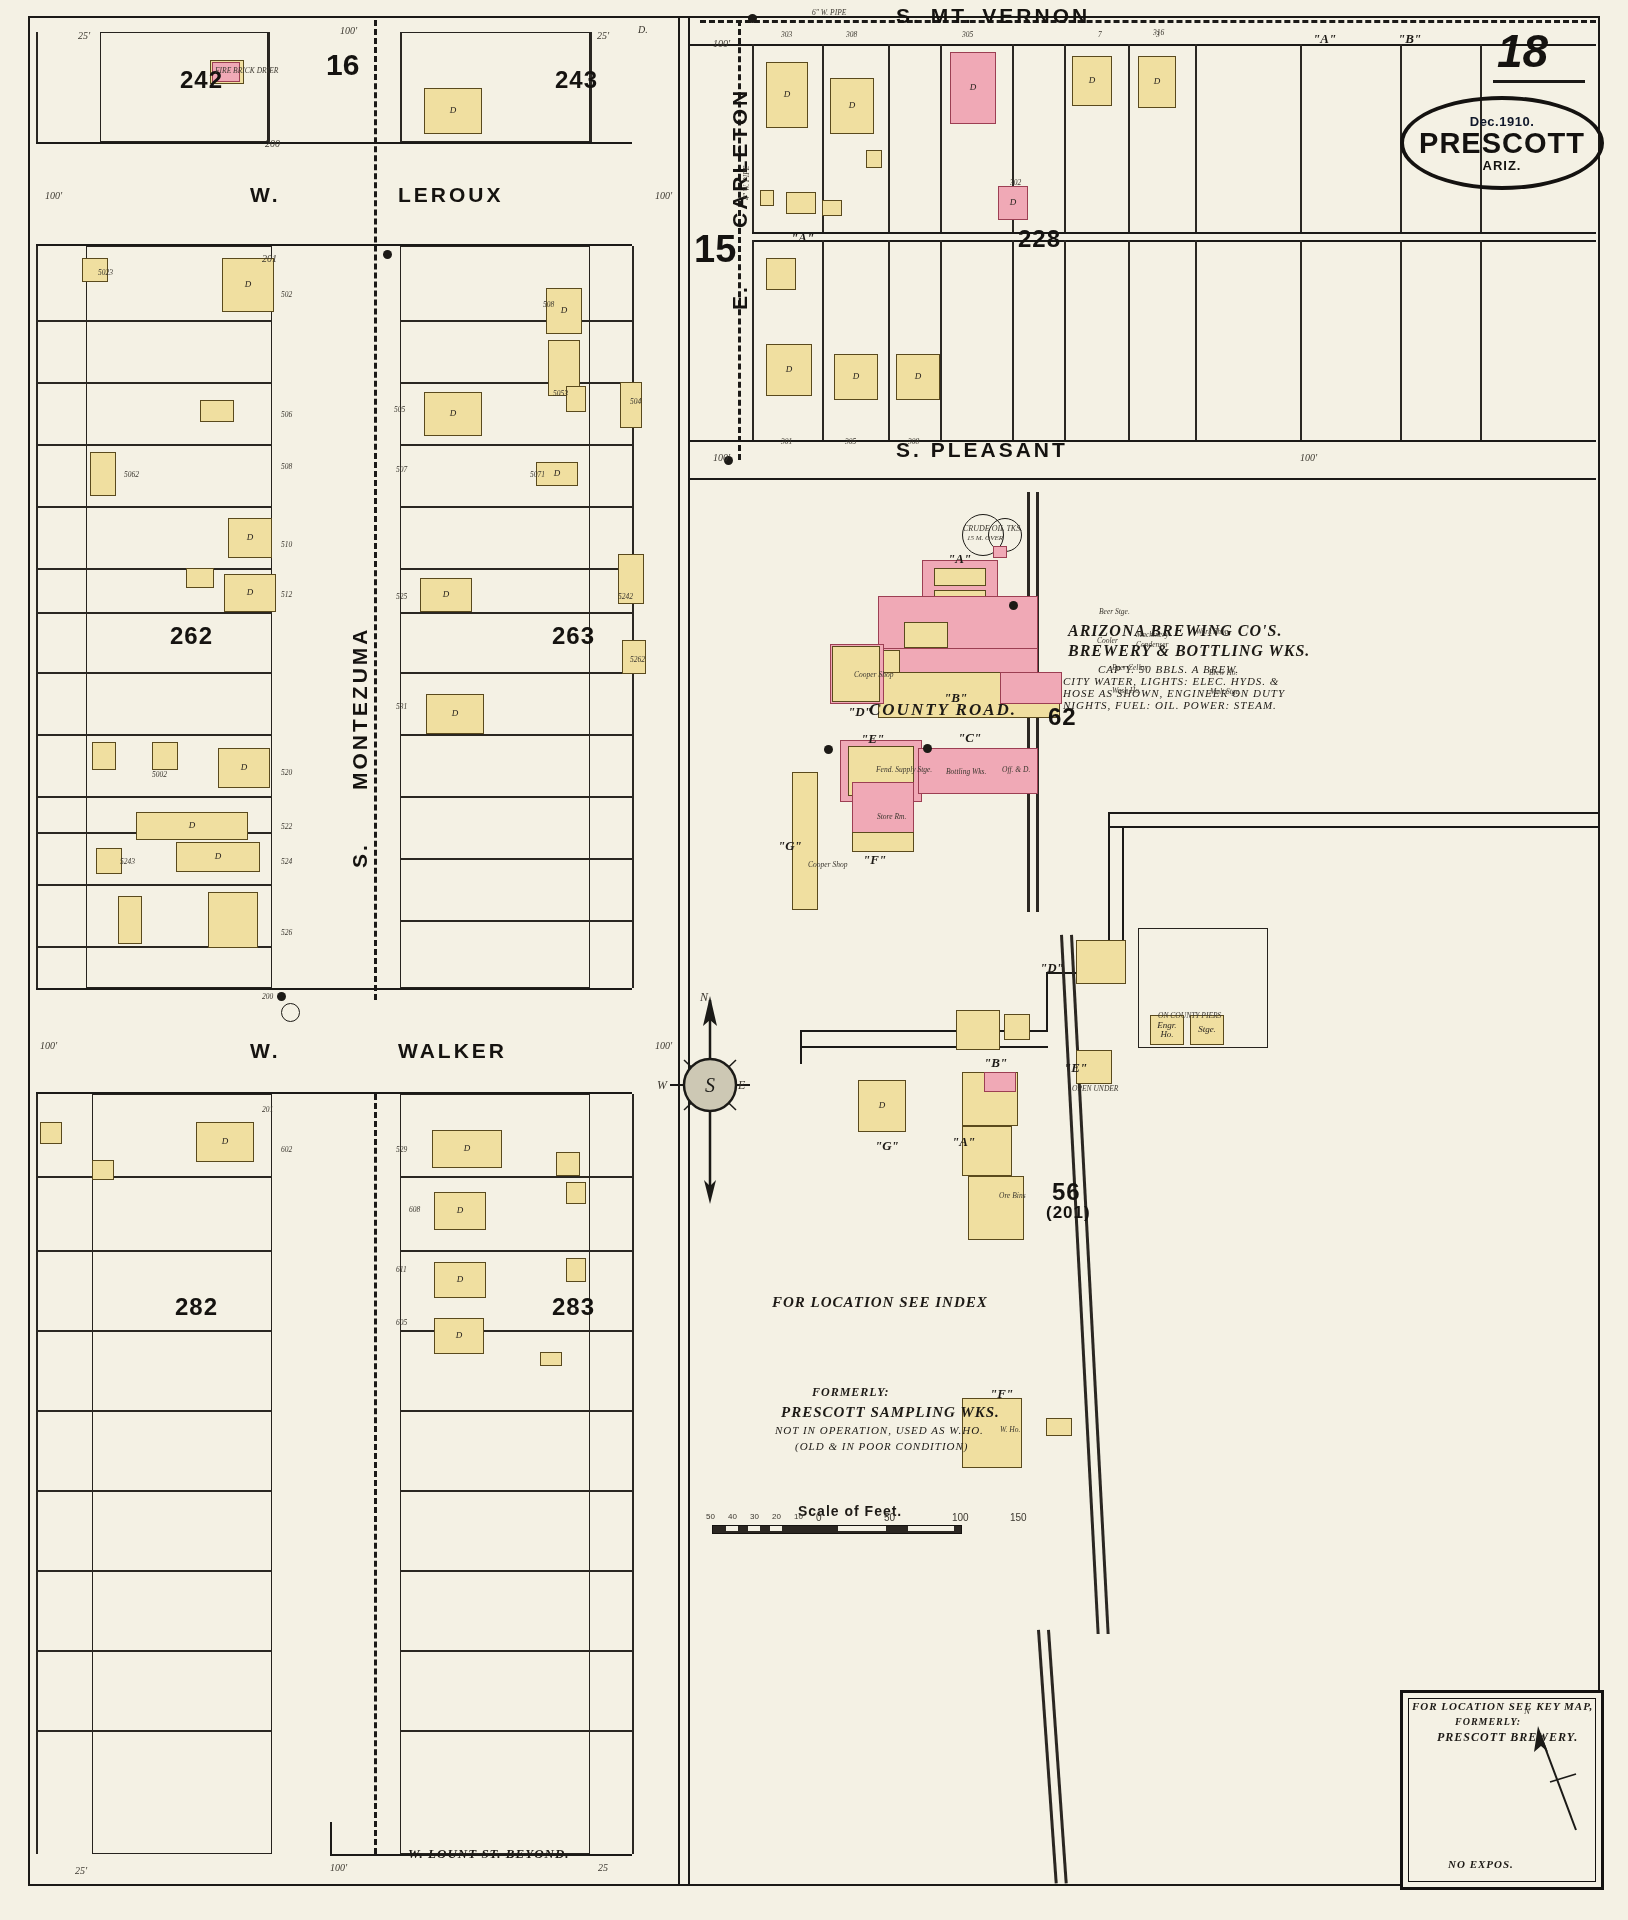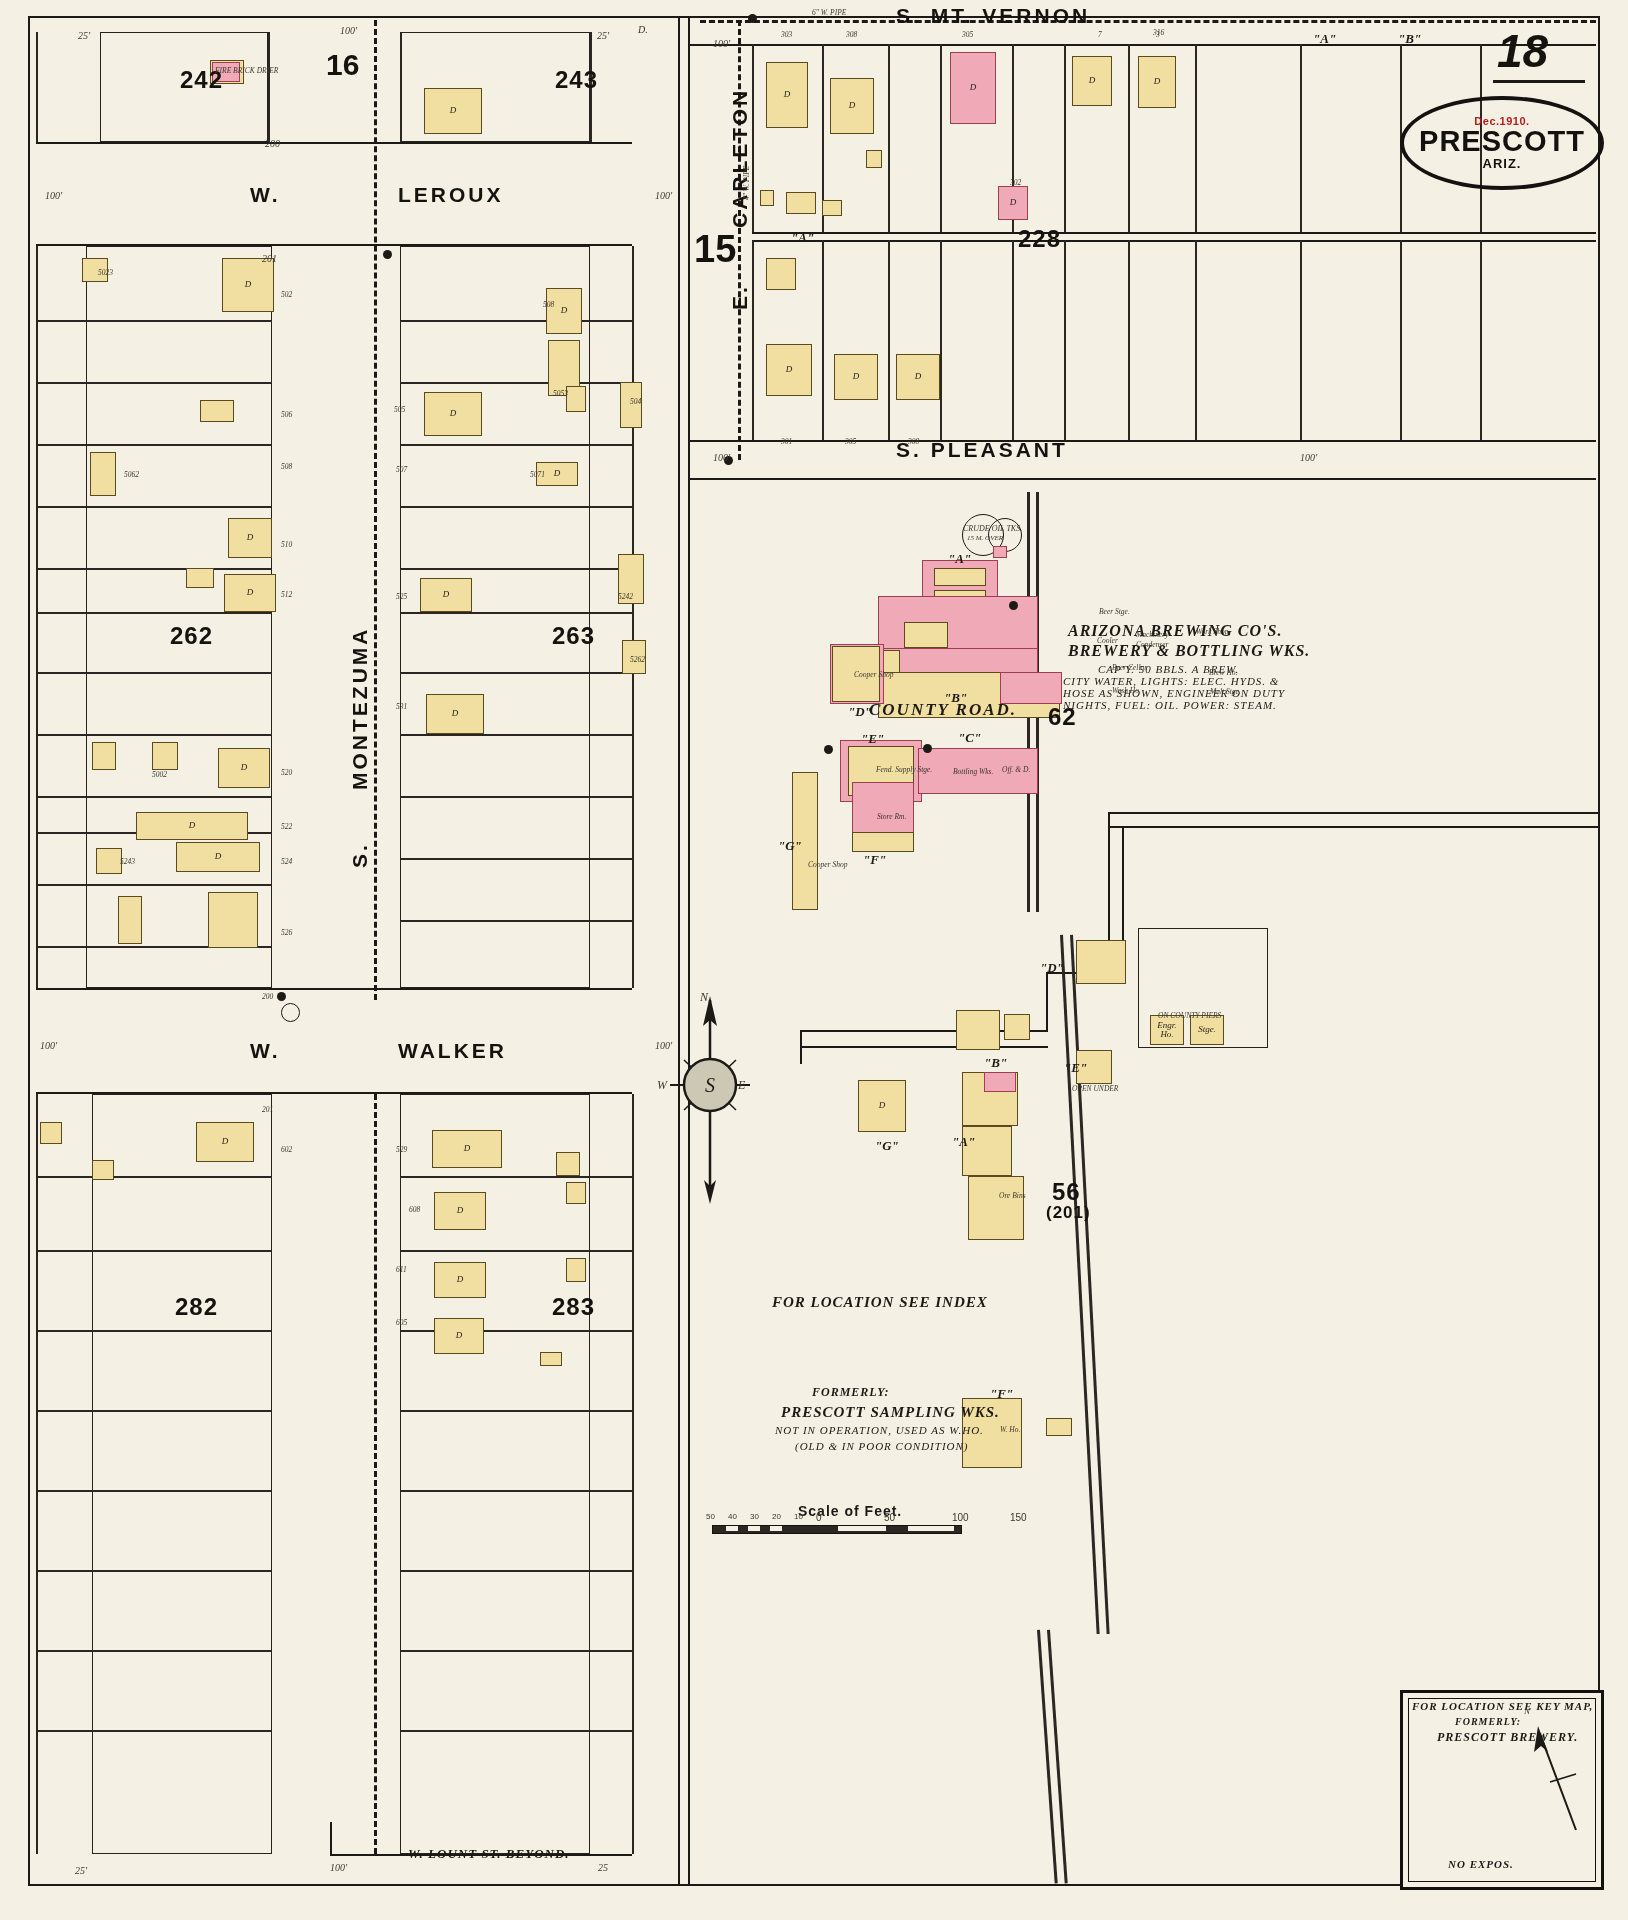--- a/index.html
+++ b/index.html
@@ -41,21 +41,21 @@
   }
   .dim{position:absolute;font-family:"Liberation Serif",serif;font-style:italic;font-size:10px;color:#3b372f;white-space:nowrap;}
   .tiny{position:absolute;font-family:"Liberation Serif",serif;font-style:italic;font-size:7.5px;color:#3b372f;white-space:nowrap;}
   .letterlbl{position:absolute;font-family:"Liberation Serif",serif;font-weight:bold;font-style:italic;font-size:13px;color:#1d1a16;}
   
   #cartouche{
     position:absolute;width:196px;height:86px;border:4px solid #141210;
     border-radius:50%;display:flex;flex-direction:column;align-items:center;
     justify-content:center;background:transparent;
   }
-  #cartouche .d{font-family:"Liberation Sans",sans-serif;font-weight:bold;font-size:11px;letter-spacing:.5px;color:#b91c1c;}
+  #cartouche .d{font-family:"Liberation Sans",sans-serif;font-weight:bold;font-size:13px;letter-spacing:.5px;color:#0f172a;}
   #cartouche .p{font-family:"Liberation Sans",sans-serif;font-weight:bold;font-size:29px;letter-spacing:1px;color:#141210;line-height:1;}
   #cartouche .a{font-family:"Liberation Sans",sans-serif;font-weight:bold;font-size:13px;letter-spacing:1px;color:#141210;}
   
   .pipev{position:absolute;width:0;border-left:3px dashed #1b1a17;}
   .pipeh{position:absolute;height:0;border-top:3px dashed #1b1a17;}
   
   .rail{position:absolute;background:#2b2722;}
   
   .hyd{position:absolute;width:9px;height:9px;border-radius:50%;background:#1c1a16;}
   .circ{position:absolute;border:1.5px solid #1c1a16;border-radius:50%;}
@@ -488,21 +488,21 @@
       <div class="tiny" style="left: 1097px; top: 636px;">Cooler</div>
       <div class="tiny" style="left: 1136px; top: 630px;">Machinery</div>
       <div class="tiny" style="left: 1136px; top: 640px;">Condenser</div>
       <div class="tiny" style="left: 1196px; top: 627px;">Work Shop</div>
       <div class="tiny" style="left: 1112px; top: 663px;">Beer Cellar</div>
       <div class="tiny" style="left: 1112px; top: 686px;">Wash Ho.</div>
       <div class="tiny" style="left: 1209px; top: 668px;">Brew Ho.</div>
       <div class="tiny" style="left: 1210px; top: 687px;">Malt Stge.</div>
       <div class="tiny" style="left: 854px; top: 670px;">Cooper Shop</div>
       <div class="tiny" style="left: 876px; top: 765px;">Fend. Supply Stge.</div>
-      <div class="tiny" style="left: 946px; top: 767px; margin-left: 7px;">Bottling Wks.</div>
+      <div class="tiny" style="left: 946px; top: 767px;">Bottling Wks.</div>
       <div class="tiny" style="left: 1002px; top: 765px;">Off. &amp; D.</div>
       <div class="tiny" style="left: 877px; top: 812px;">Store Rm.</div>
       <div class="tiny" style="left: 808px; top: 860px;">Cooper Shop</div>
       <div class="tiny" style="left: 999px; top: 1191px;">Ore Bins</div>
       <div class="tiny" style="left: 1000px; top: 1425px;">W. Ho.</div>
     </div>
   <div id="letter-labels">
       <div class="letterlbl" style="left: 948px; top: 551px;">"A"</div>
       <div class="letterlbl" style="left: 944px; top: 690px;">"B"</div>
       <div class="letterlbl" style="left: 848px; top: 704px;">"D"</div>

